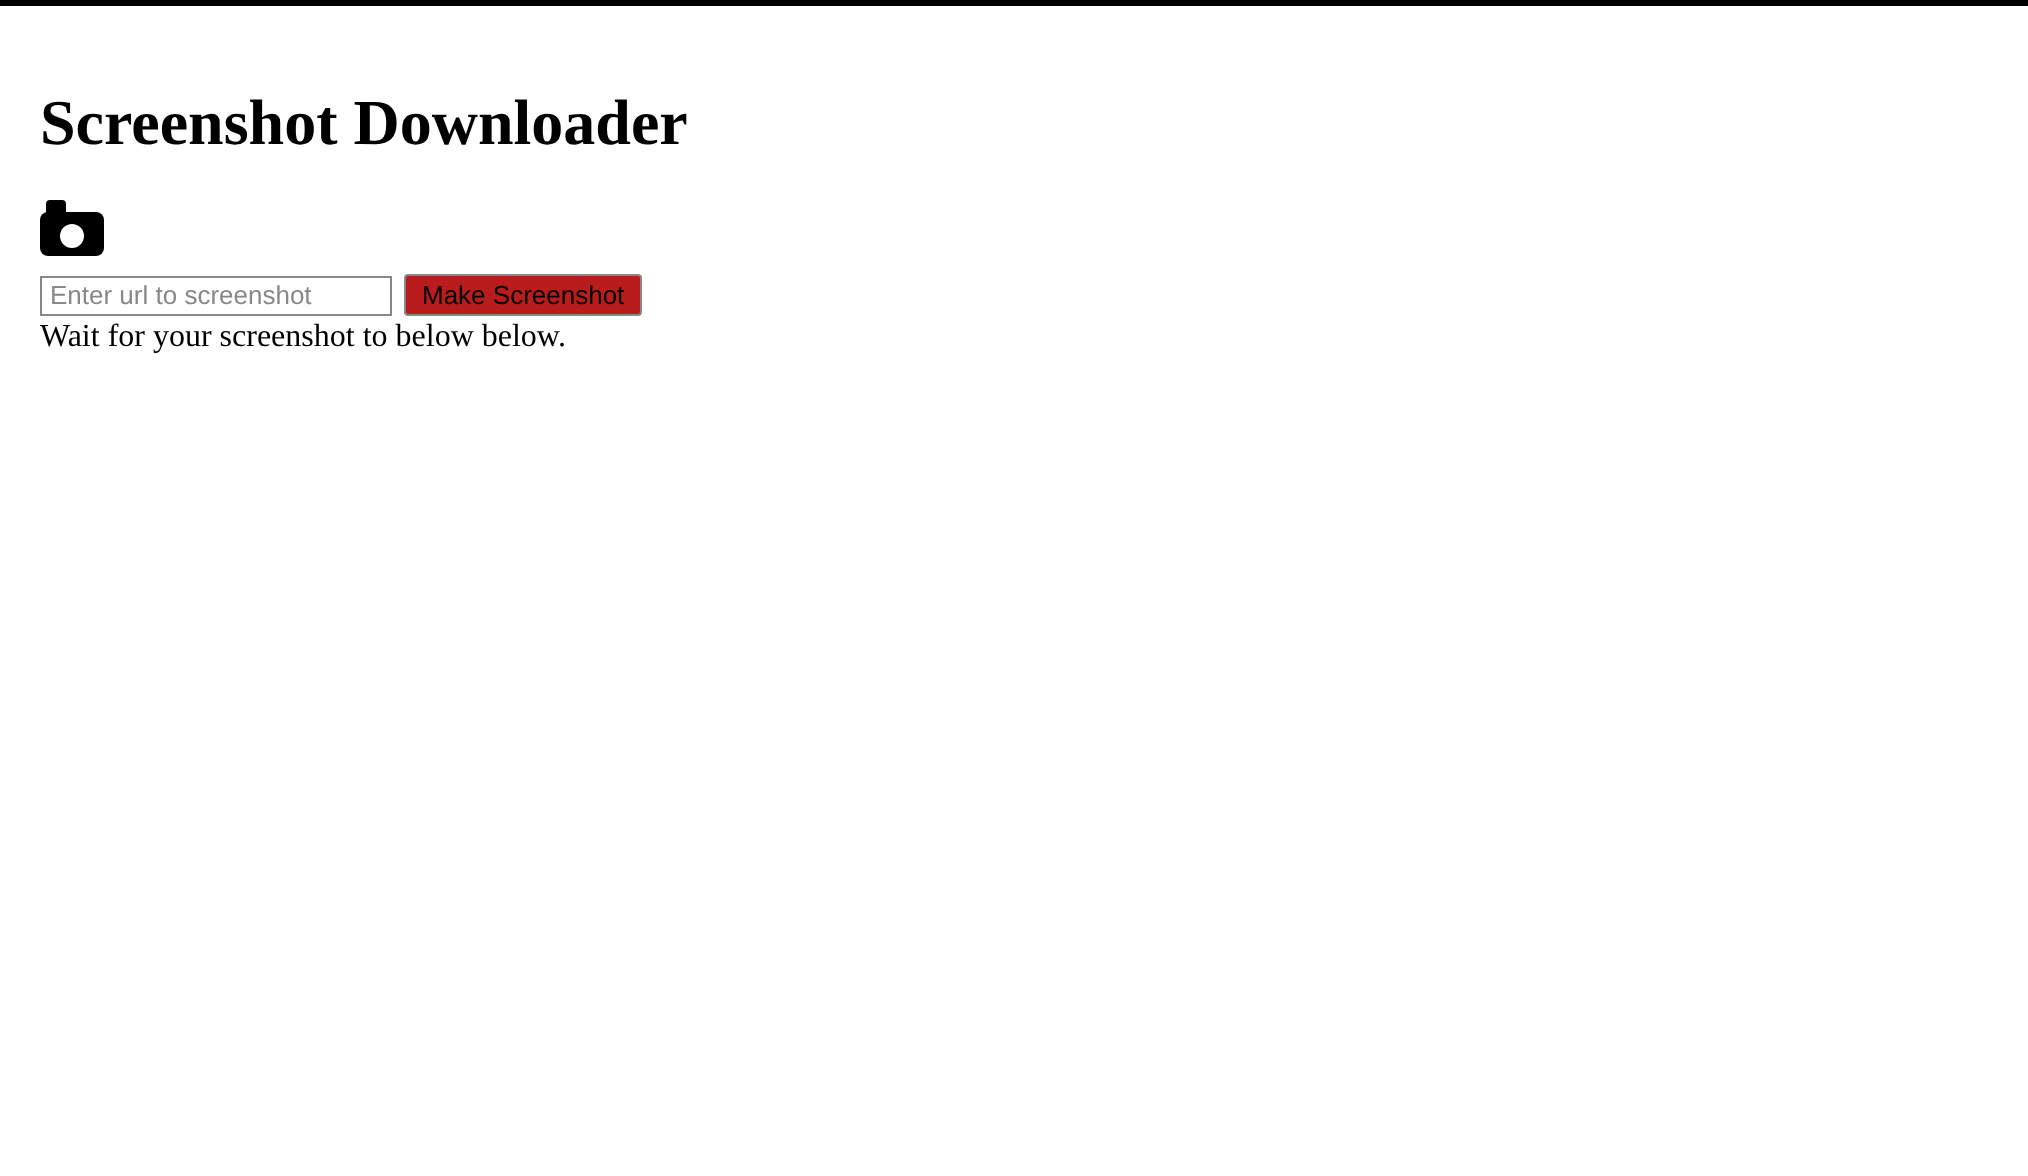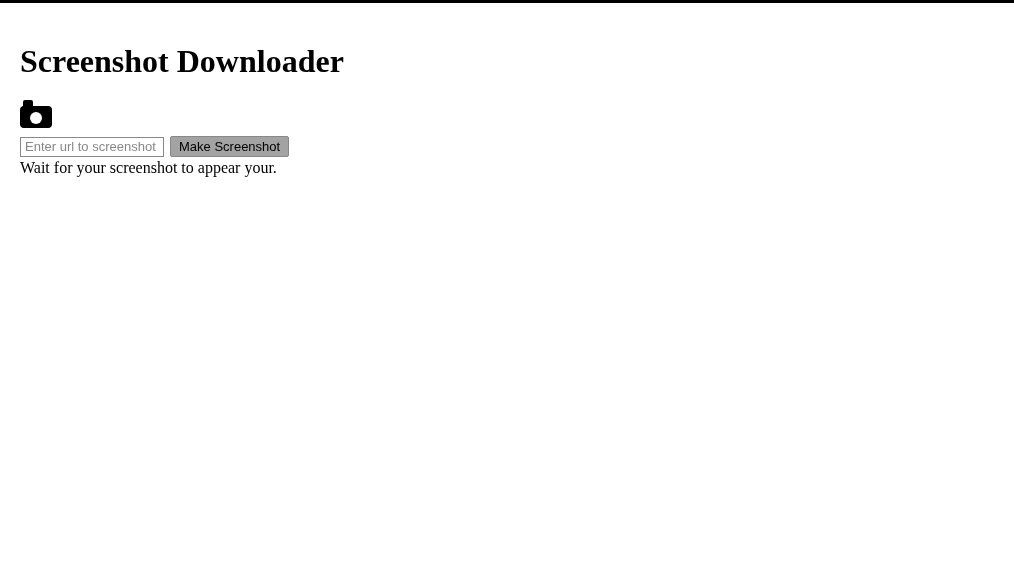--- a/index.html
+++ b/index.html
@@ -29,37 +29,37 @@
       display: block;
       margin-bottom: 4px;
     }
     .form-row {
       display: flex;
       align-items: center;
       gap: 6px;
       margin-bottom: 2px;
     }
     .url-input {
-      width: 144px;
+      width: 176px;
       height: 20px;
       font-family: Arial, sans-serif;
       font-size: 13px;
       padding: 1px 4px;
       border: 1px solid #888;
       background: #fff;
       color: #000;
     }
     .url-input::placeholder {
       color: #888;
     }
     .make-button {
       font-family: Arial, sans-serif;
       font-size: 13px;
       padding: 2px 8px;
-      background: #a3a3a3;
+      background: #b91c1c;
       border: 1px solid #888;
       border-radius: 2px;
       cursor: pointer;
     }
     .status-text {
       font-size: 16px;
       margin-top: 2px;
     }
   </style>
 </head>
@@ -76,14 +76,14 @@
       <rect x="3" y="0" width="10" height="8" rx="2" ry="2" fill="#000"></rect>
       <circle cx="16" cy="18" r="6" fill="#fff"></circle>
     </svg>
   </span>
 
   <div class="form-row">
     <input type="text" class="url-input" placeholder="Enter url to screenshot" style="">
     <button class="make-button">Make Screenshot</button>
   </div>
 
-  <div class="status-text">Wait for your screenshot to appear your.</div>
+  <div class="status-text">Wait for your screenshot to below below.</div>
 </div>
 
 </body></html>

